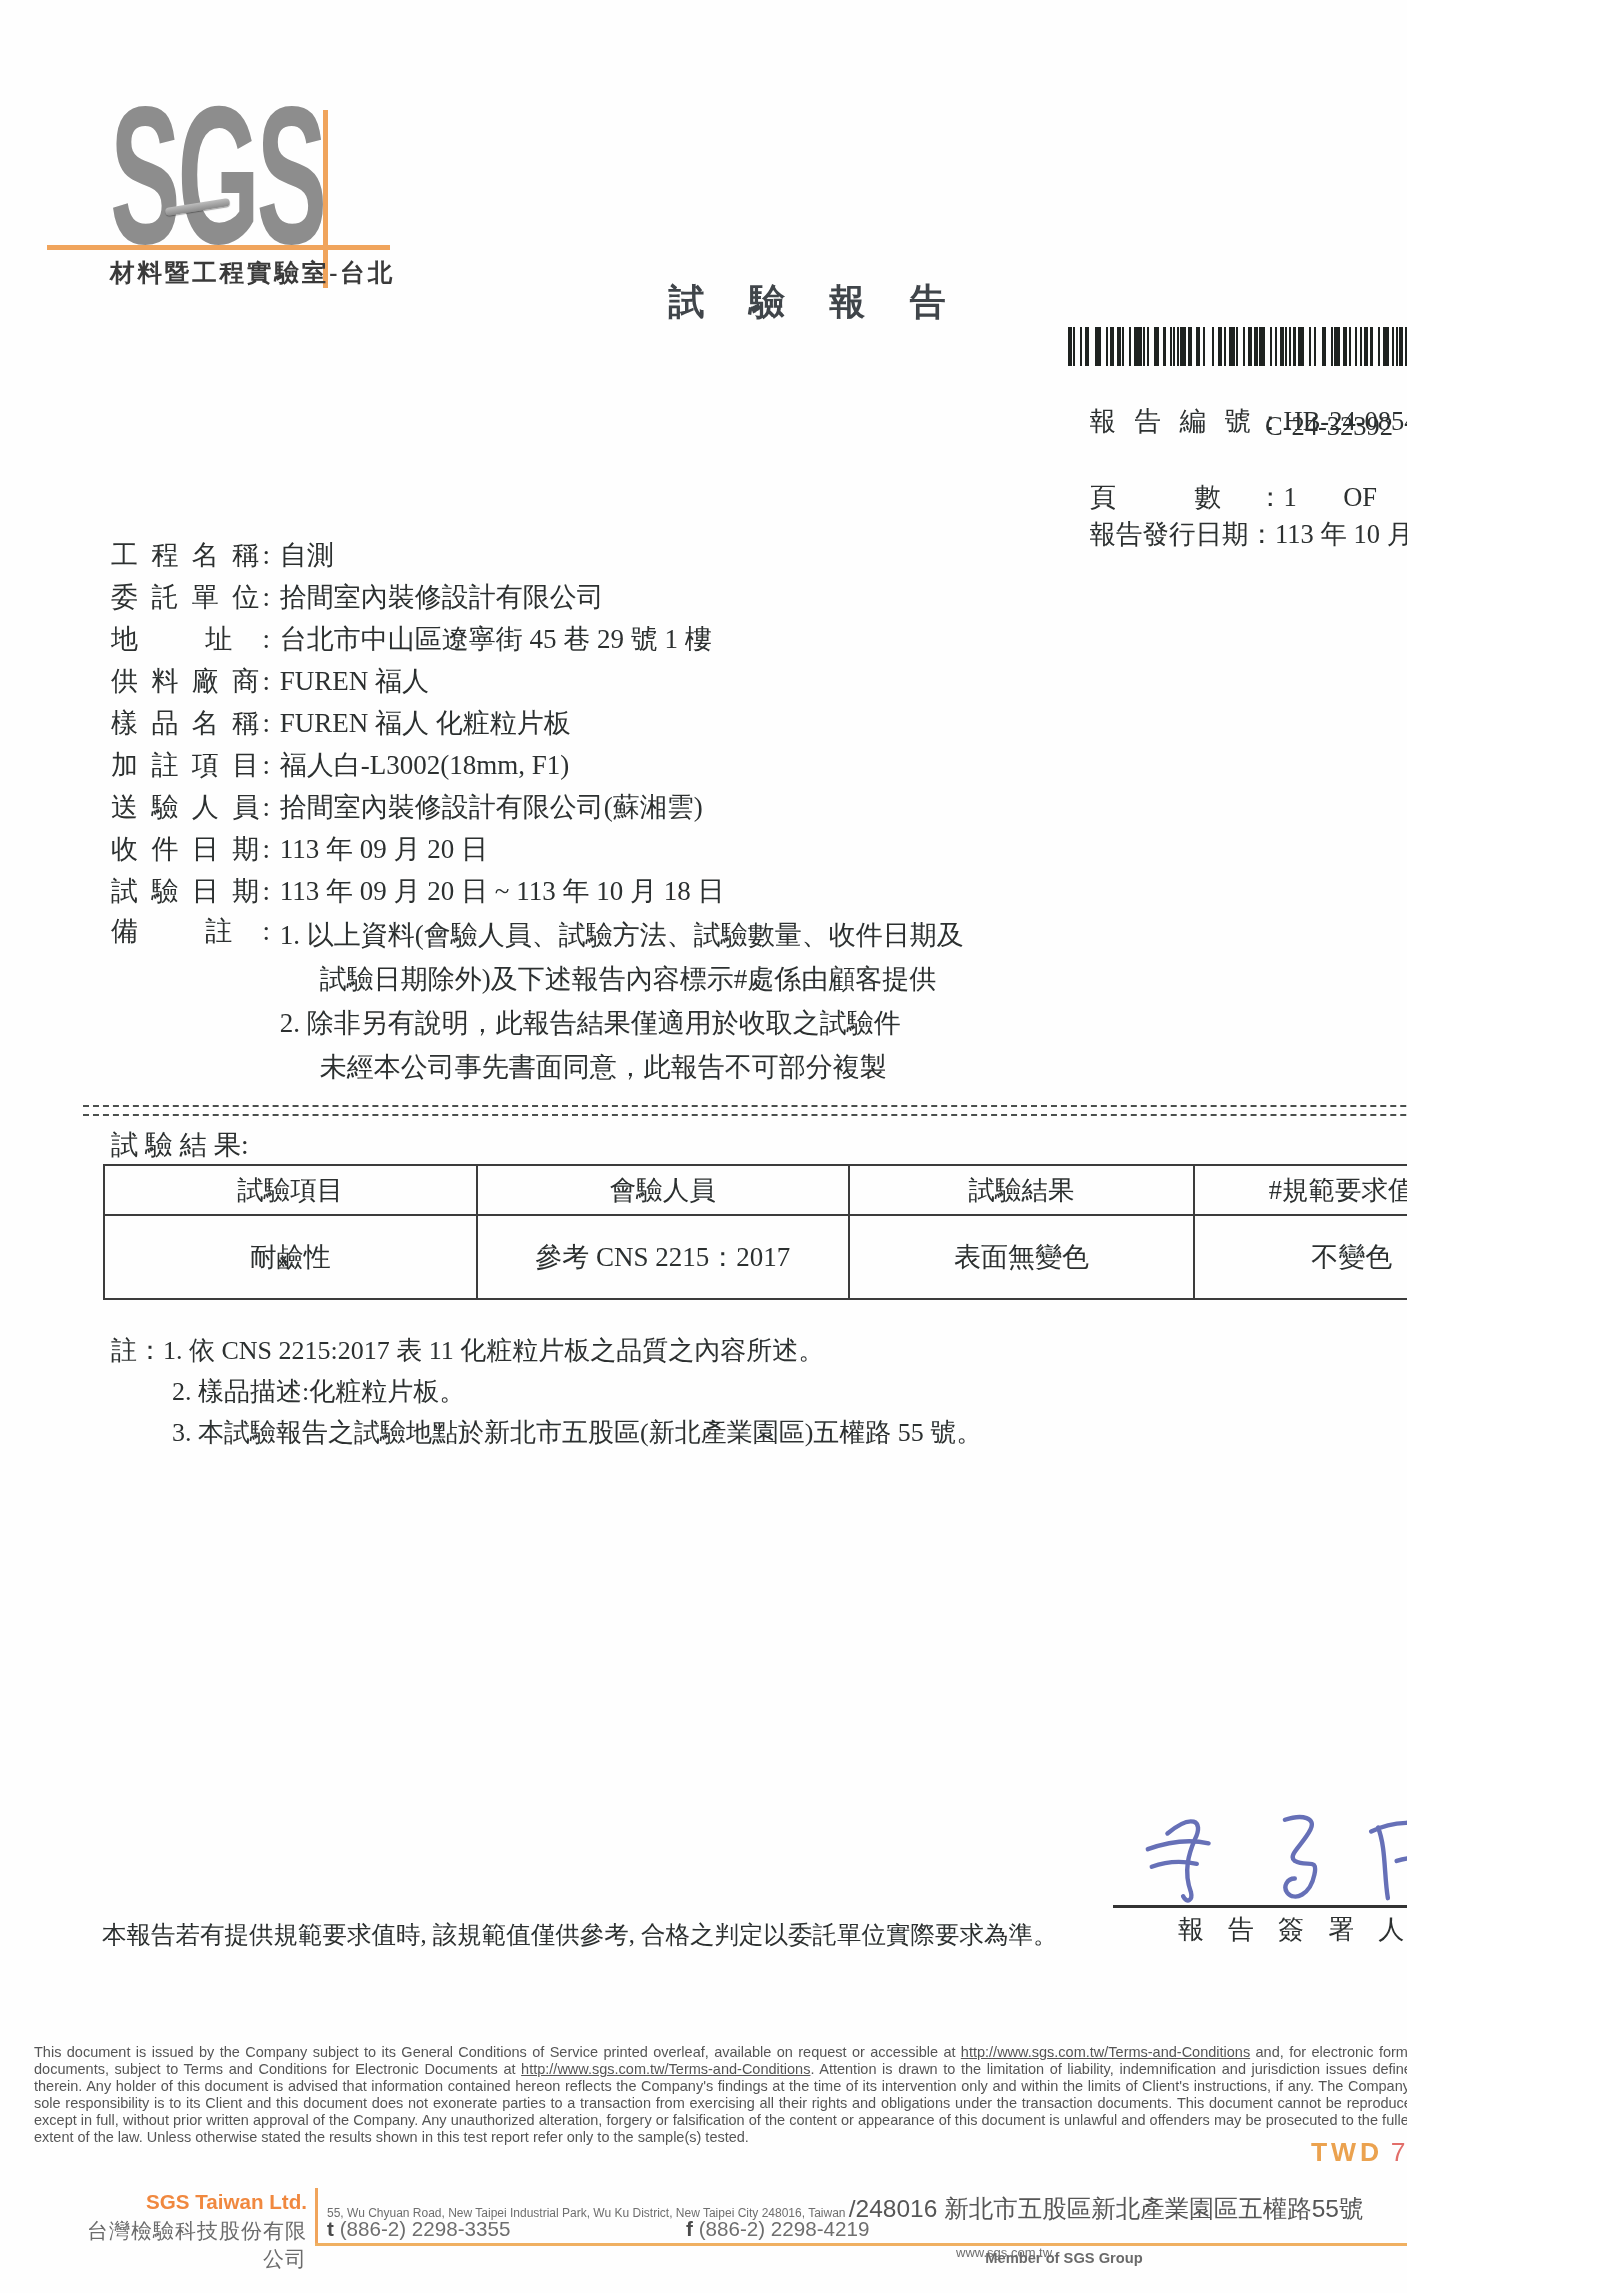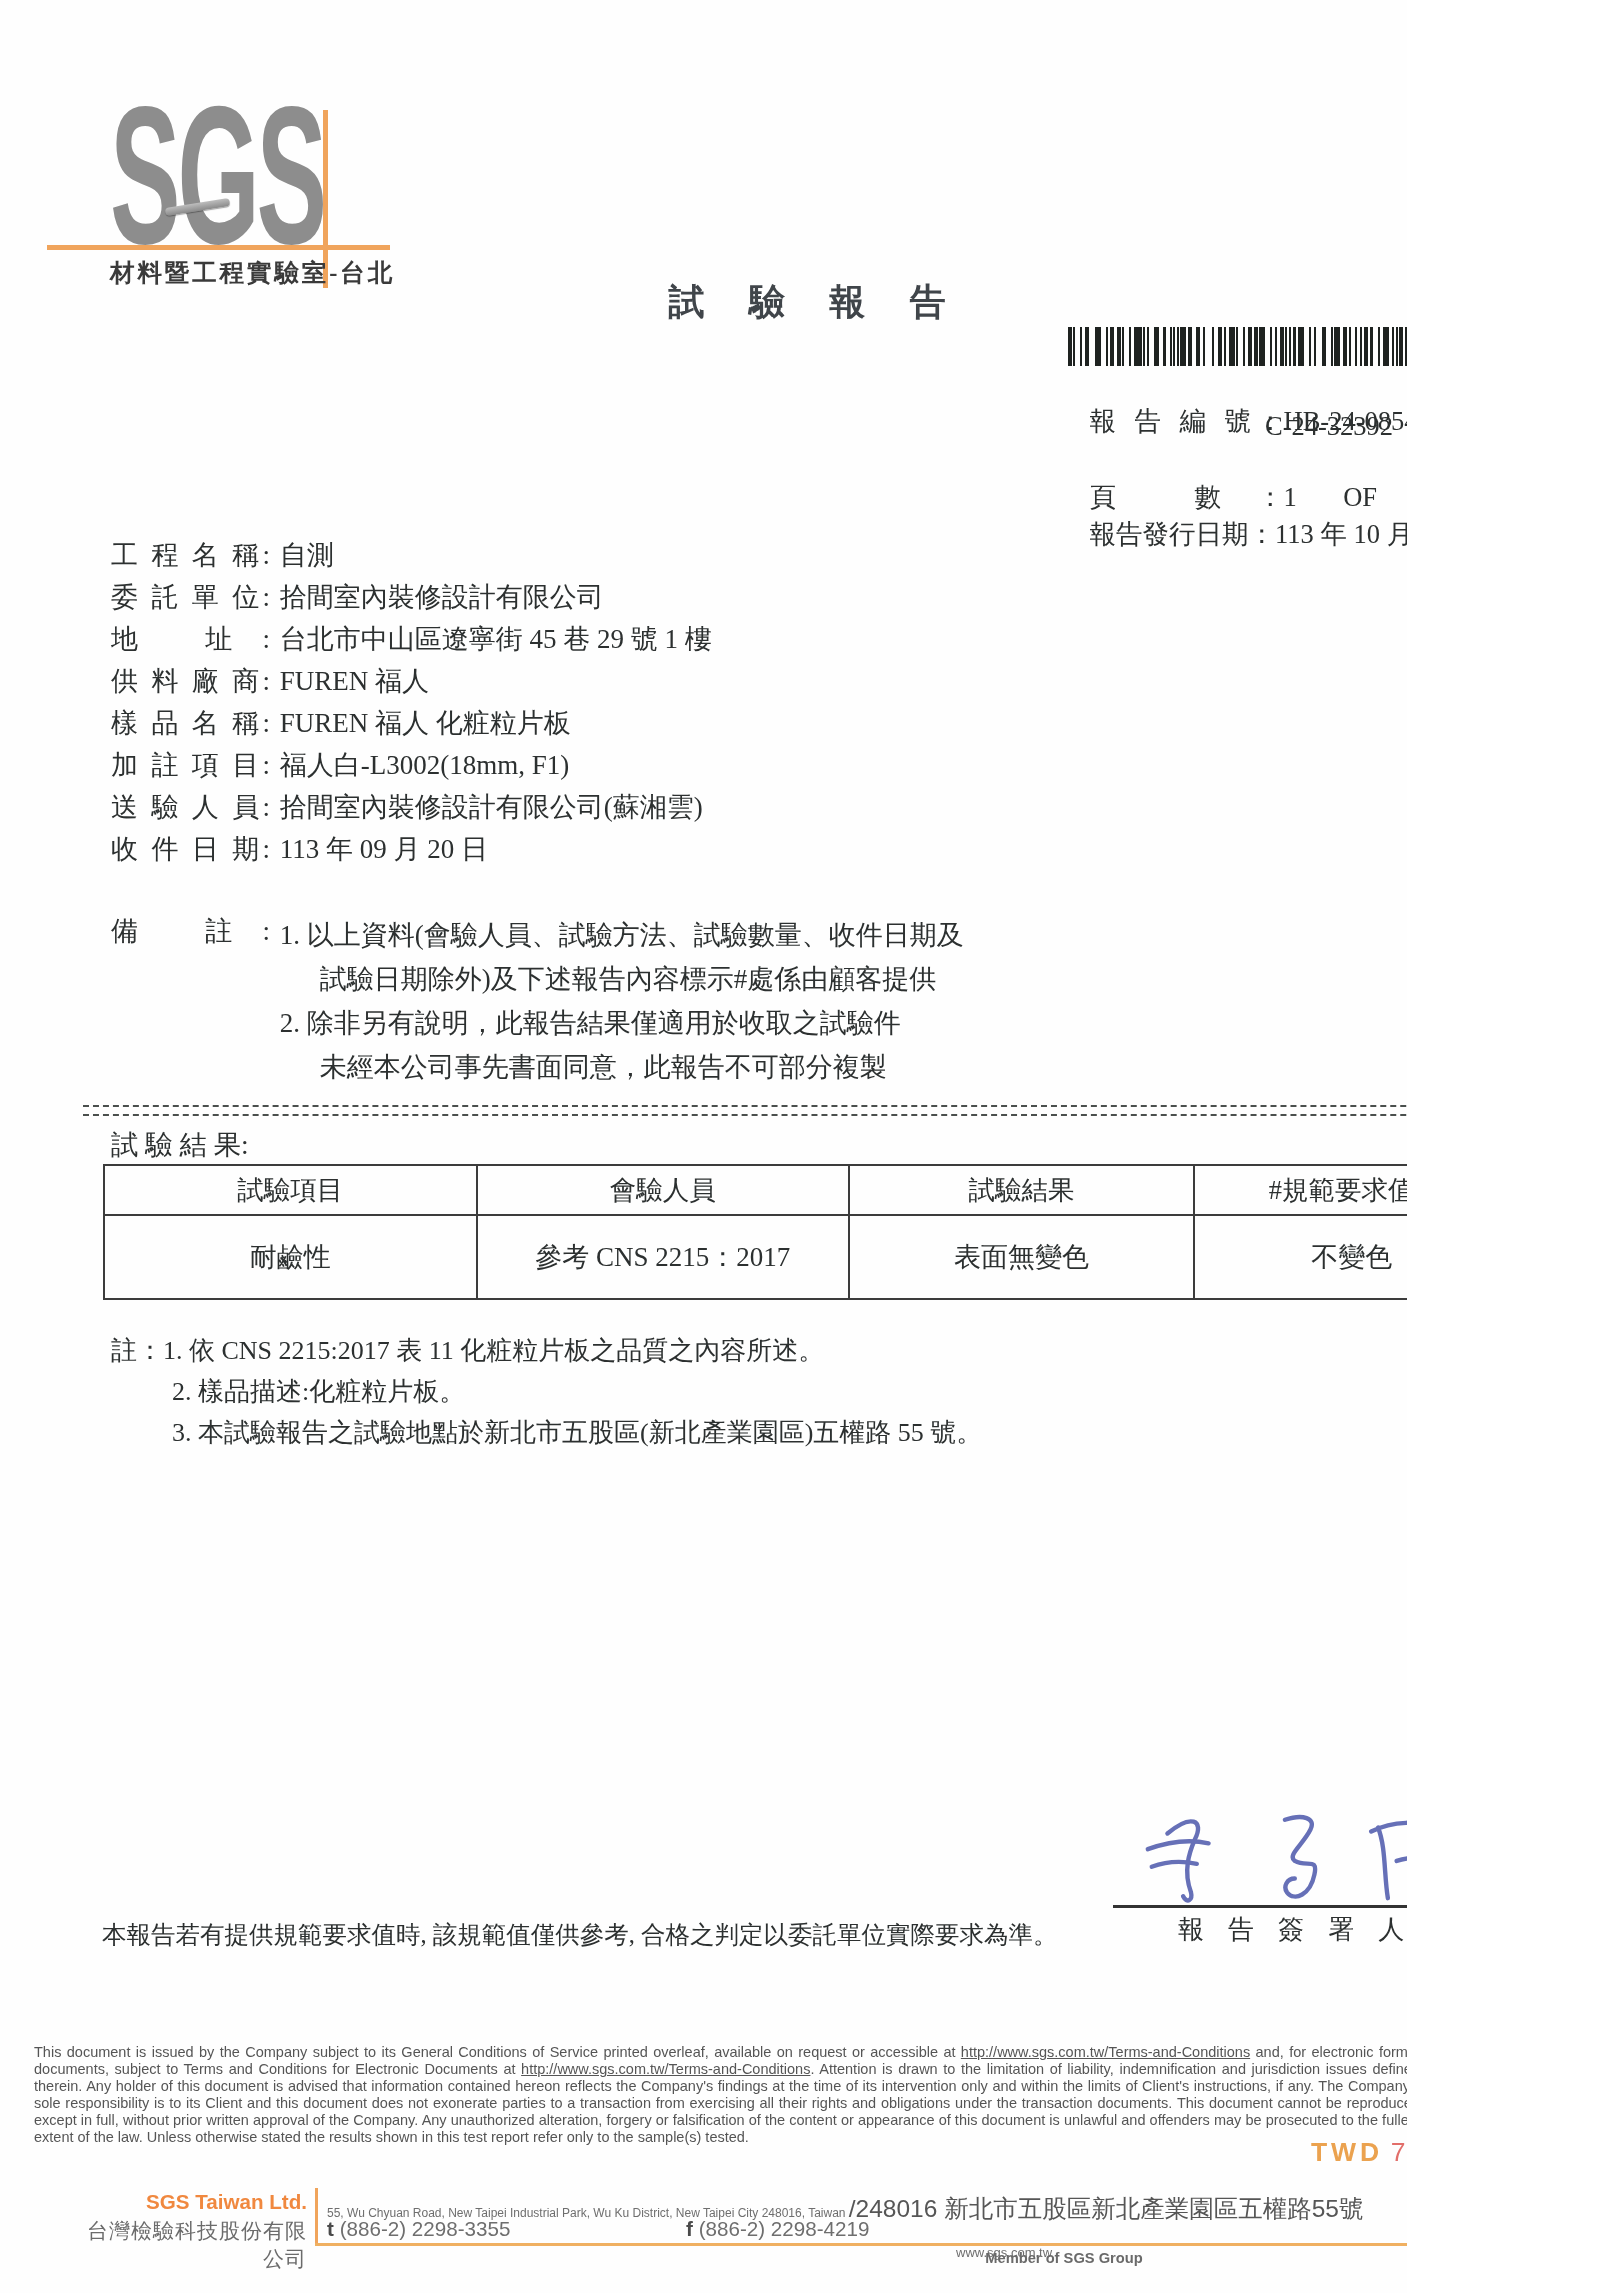--- a/index.html
+++ b/index.html
@@ -126,20 +126,21 @@
 
   <div class="abs info-rows">
       <div class="irow"><span class="ilbl">工 程 名 稱:</span><span class="ival">自測</span></div>
       <div class="irow"><span class="ilbl">委 託 單 位:</span><span class="ival">拾間室內裝修設計有限公司</span></div>
       <div class="irow"><span class="ilbl">地 址:</span><span class="ival">台北市中山區遼寧街 45 巷 29 號 1 樓</span></div>
       <div class="irow"><span class="ilbl">供 料 廠 商:</span><span class="ival">FUREN 福人</span></div>
       <div class="irow"><span class="ilbl">樣 品 名 稱:</span><span class="ival">FUREN 福人 化粧粒片板</span></div>
       <div class="irow"><span class="ilbl">加 註 項 目:</span><span class="ival">福人白-L3002(18mm, F1)</span></div>
       <div class="irow"><span class="ilbl">送 驗 人 員:</span><span class="ival">拾間室內裝修設計有限公司(蘇湘雲)</span></div>
       <div class="irow"><span class="ilbl">收 件 日 期:</span><span class="ival">113 年 09 月 20 日</span></div>
+      <div class="irow"><span class="ilbl">試 驗 日 期:</span><span class="ival">113 年 09 月 20 日 ~ 113 年 10 月 18 日</span></div>
     </div>
 
   <div class="abs remarks">
     <span class="ilbl">備 註:</span><div class="rlines"><div class="rline">1. 以上資料(會驗人員、試驗方法、試驗數量、收件日期及</div><div class="rline ind">試驗日期除外)及下述報告內容標示#處係由顧客提供</div><div class="rline">2. 除非另有說明，此報告結果僅適用於收取之試驗件</div><div class="rline ind">未經本公司事先書面同意，此報告不可部分複製</div></div>
   </div>
 
   <div class="abs divider"></div>
 
   <div class="abs results-heading">試 驗 結 果:</div>
   <table class="abs results-table">

